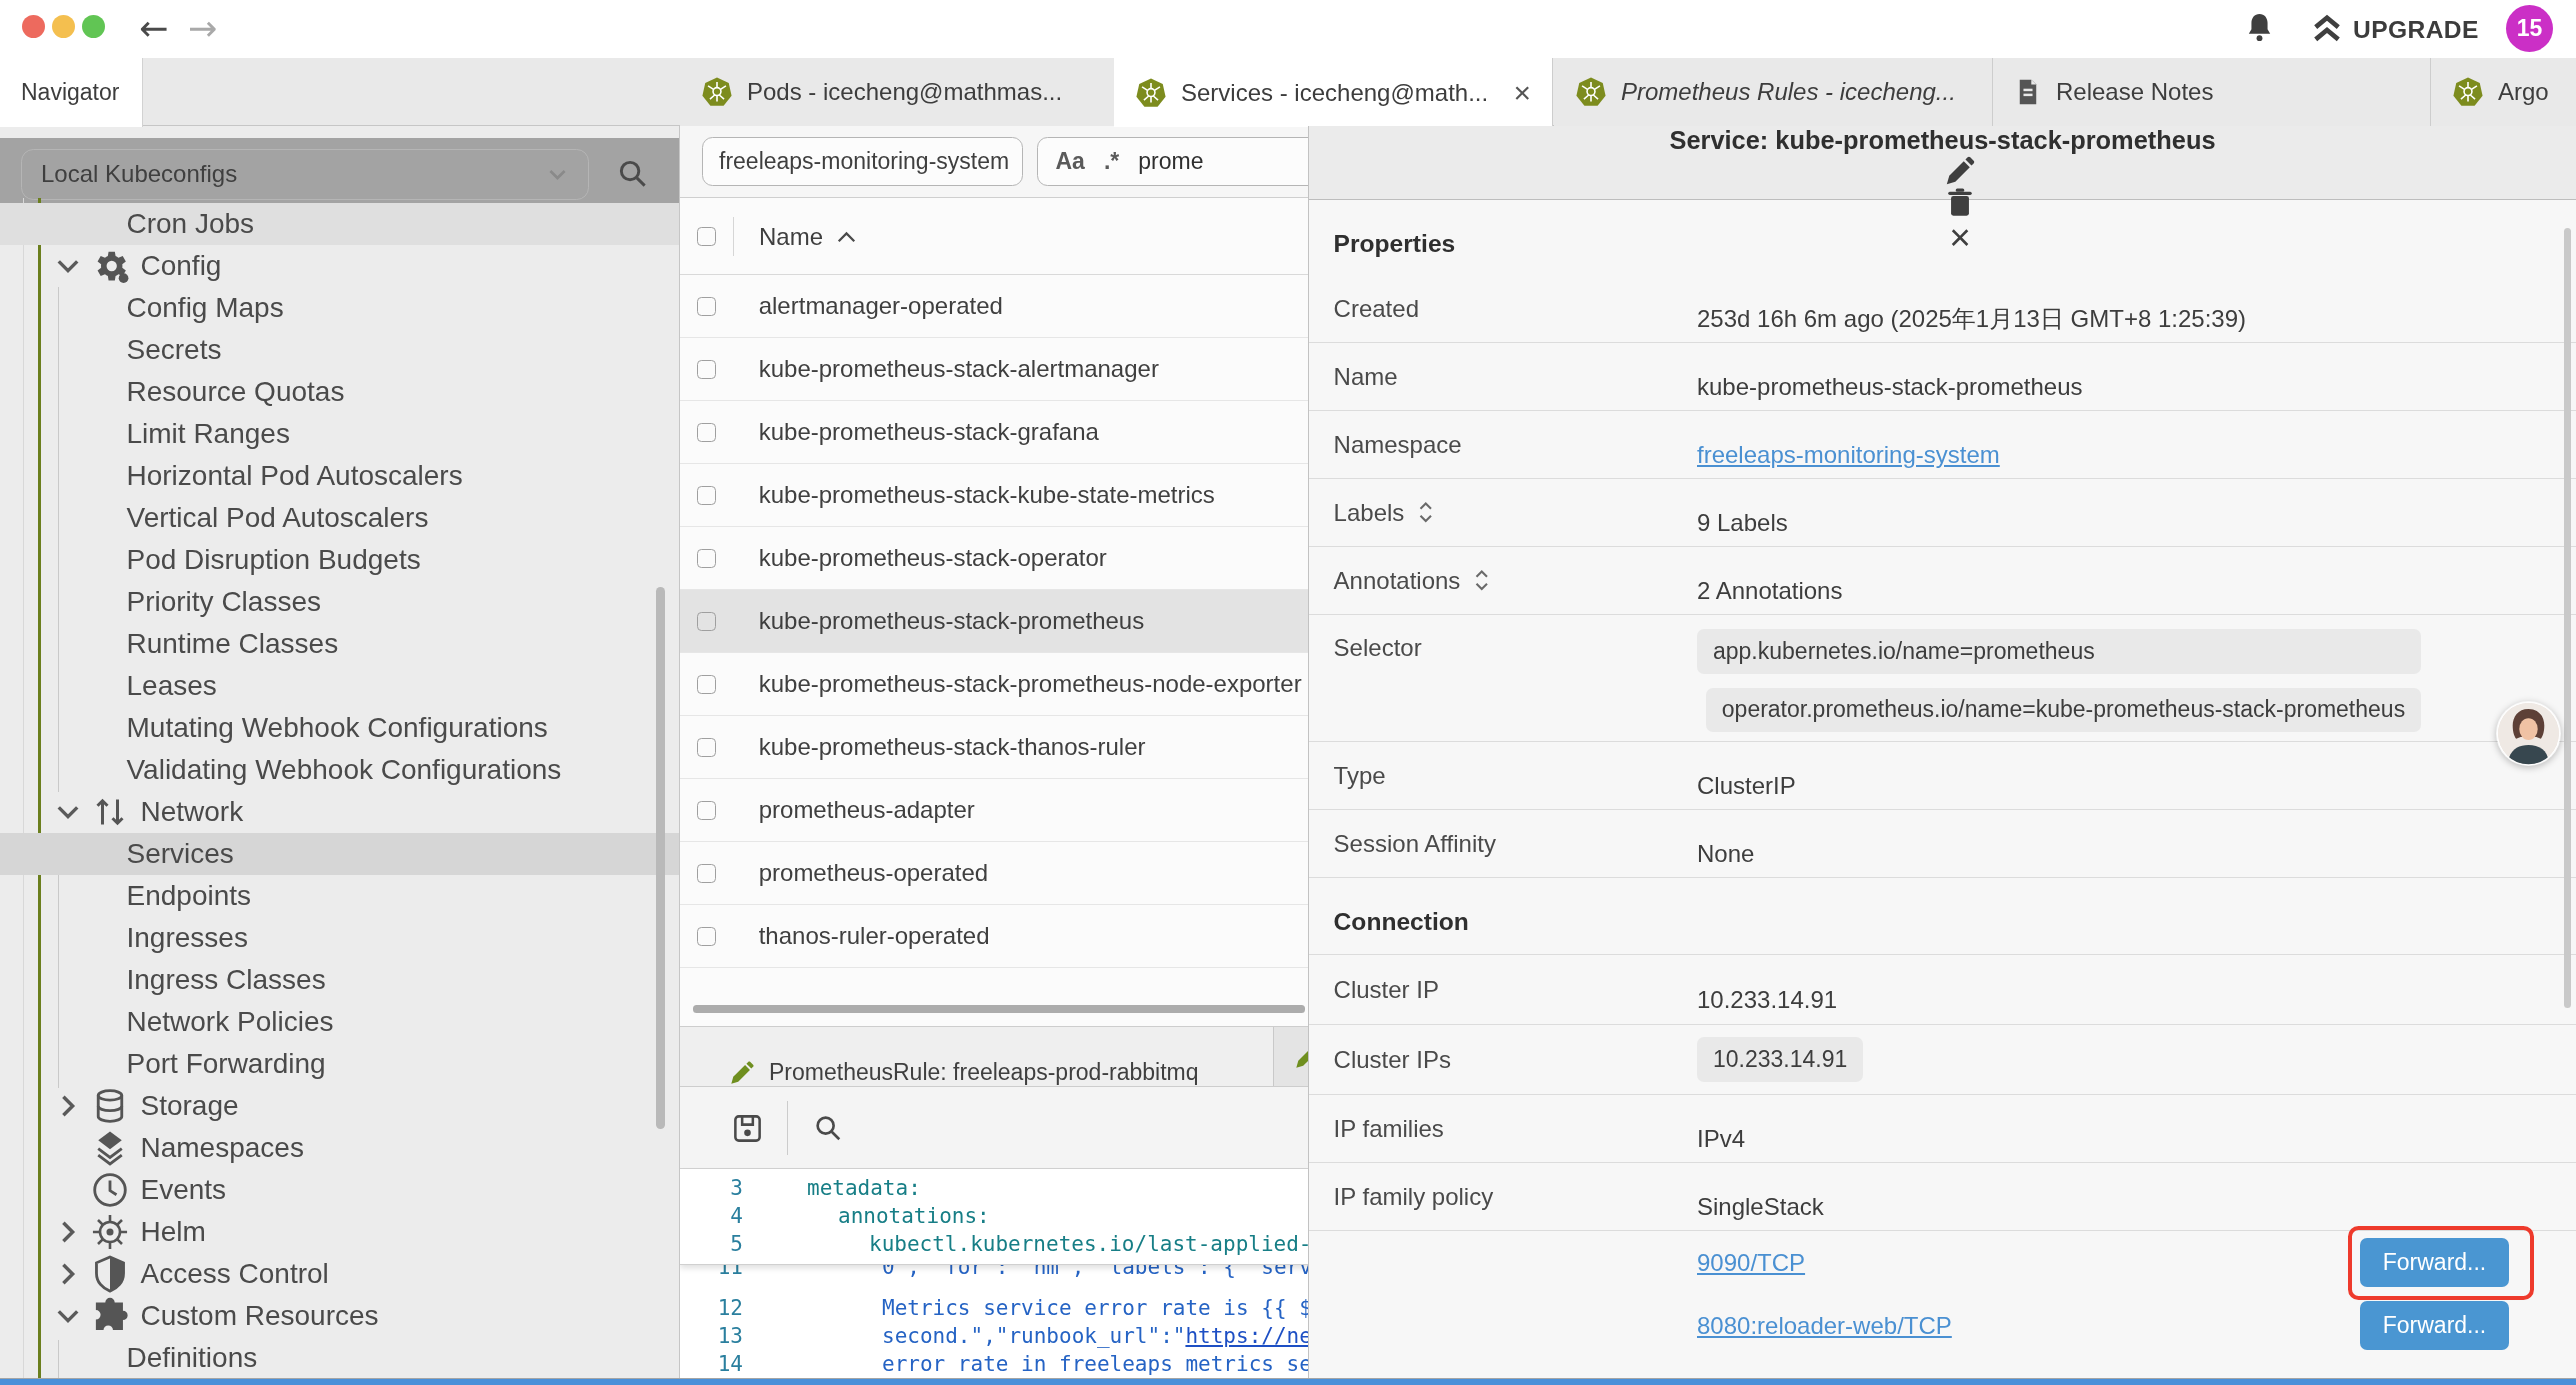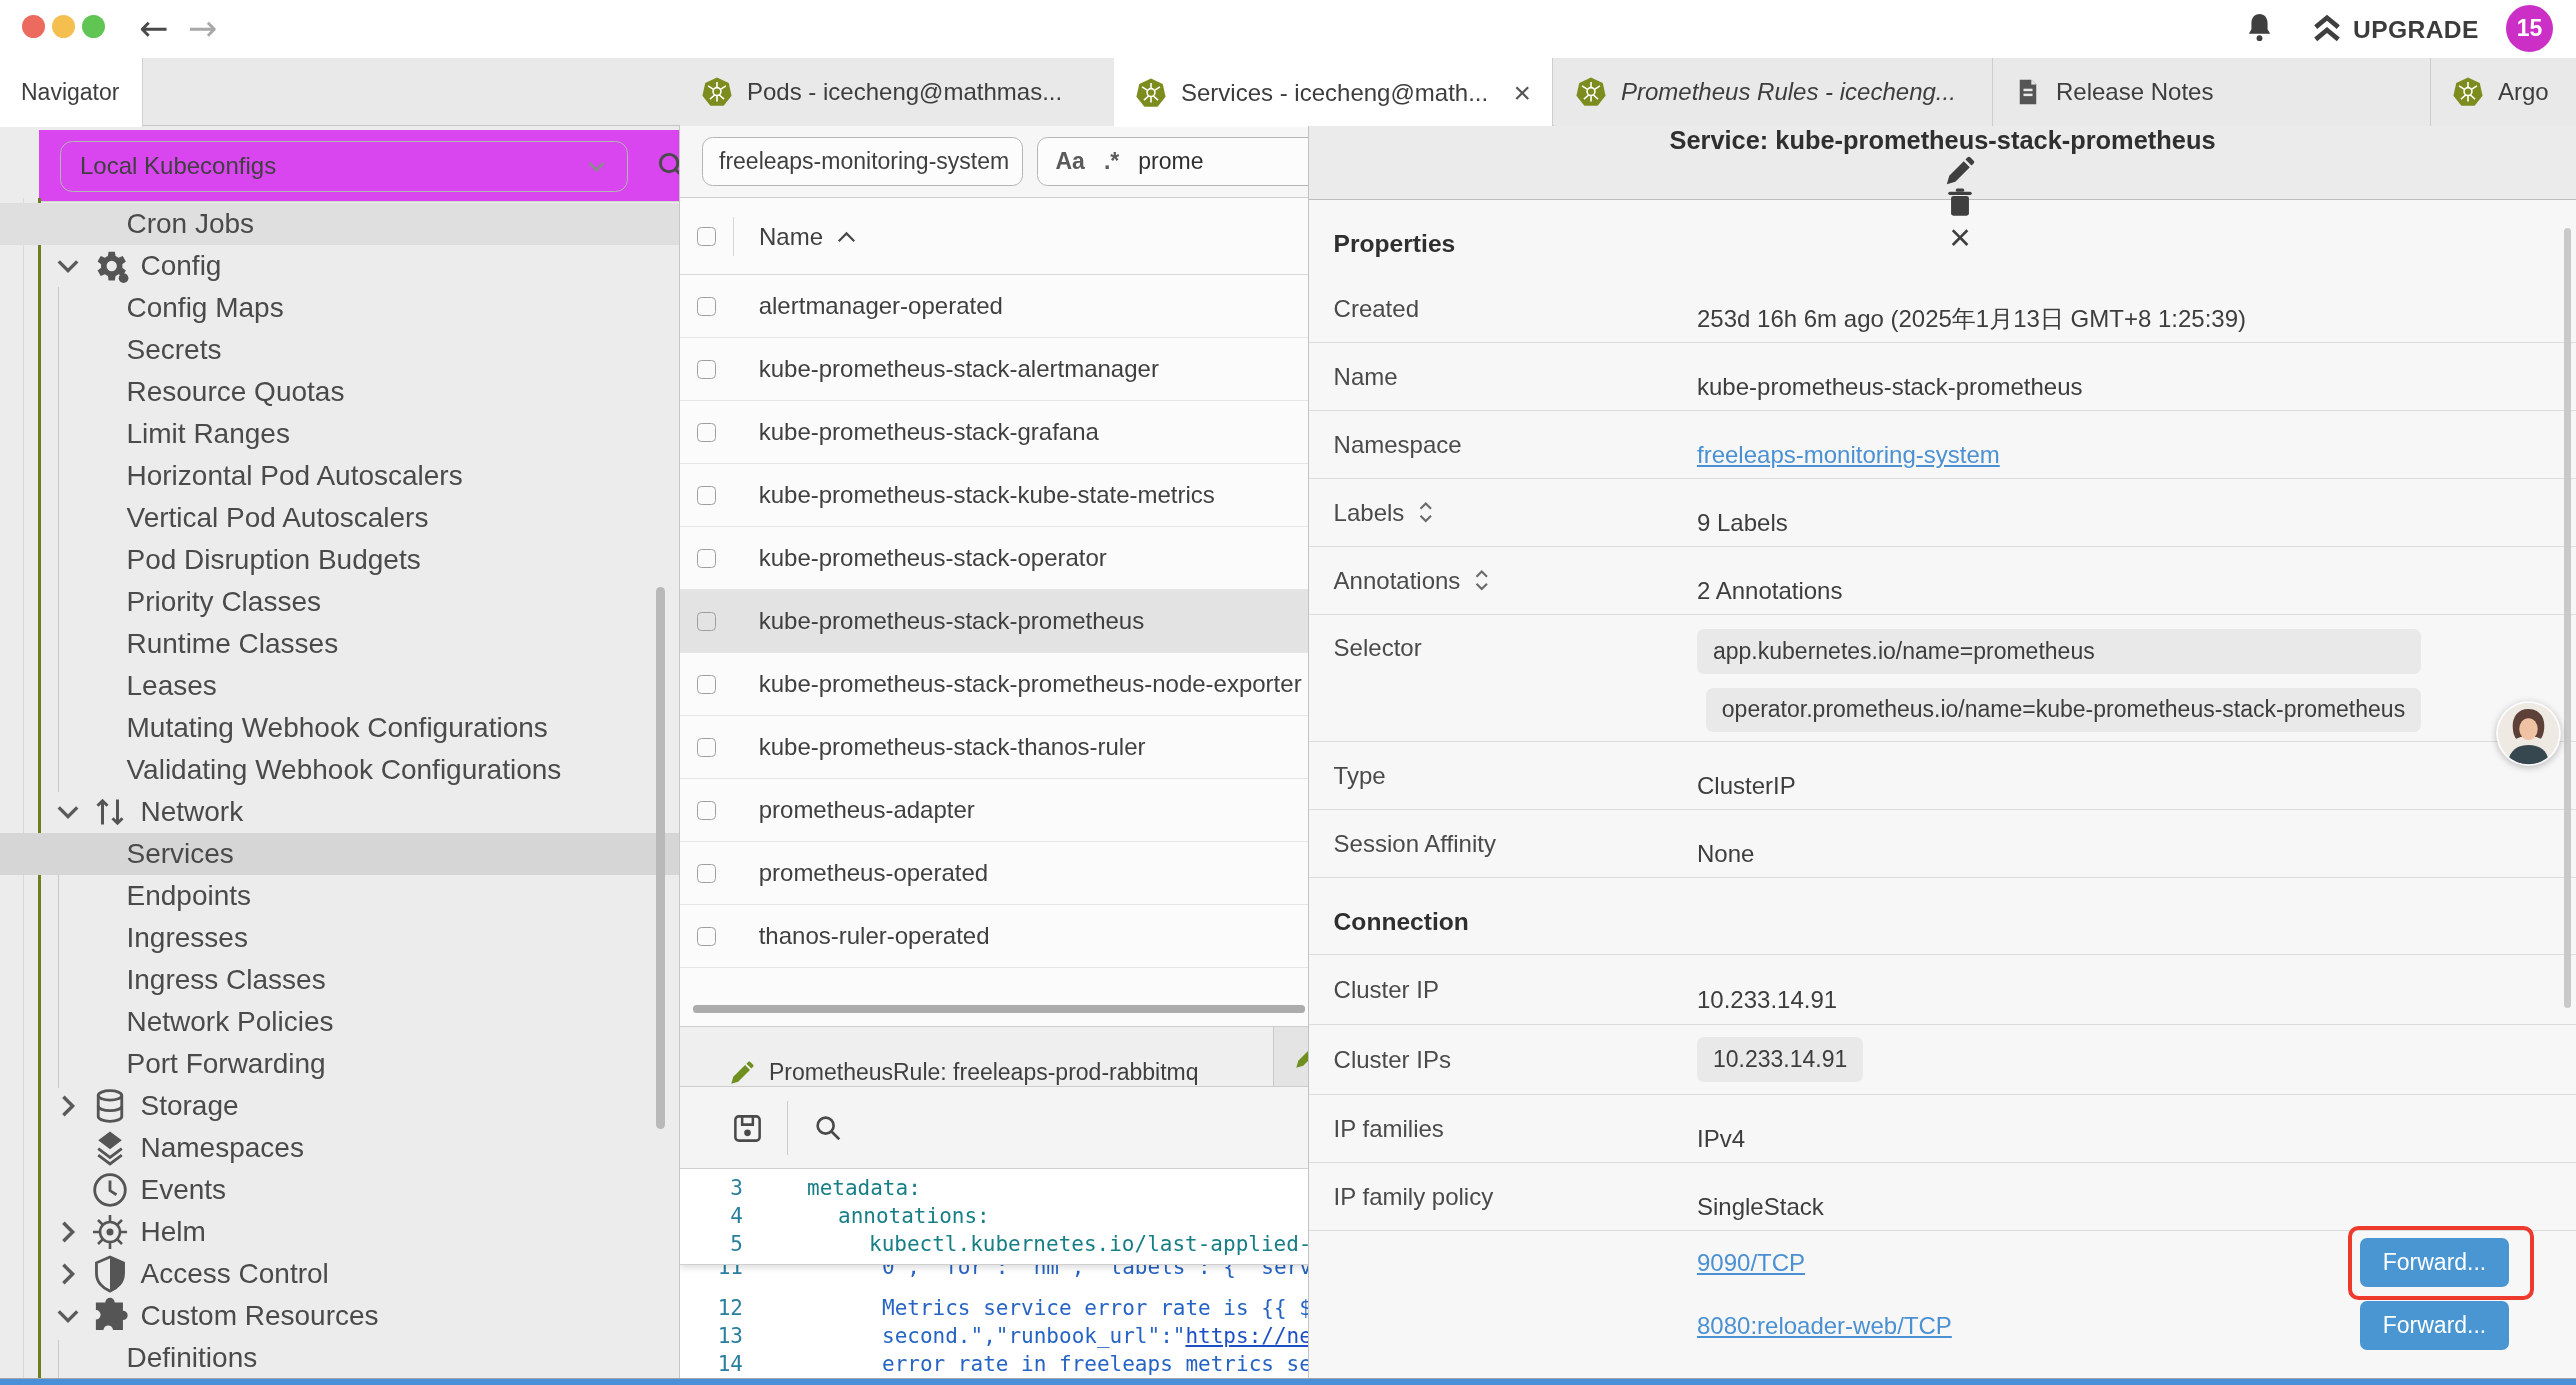--- a/index.html
+++ b/index.html
@@ -30,21 +30,21 @@
   .tab.active{background:#ffffff;height:69px;z-index:2;}
   .tab .k8s{width:32px;height:32px;flex:0 0 auto;color:#7d8c1e;}
   .tab .doc{width:28px;height:28px;flex:0 0 auto;color:#555;}
   .tab .lbl{overflow:hidden;text-overflow:clip;}
   .tab .lbl.it{font-style:italic;}
   .tab .close{margin-left:12.3px;font-size:30px;color:#555;line-height:1;}
   .tab.navtab{left:0;width:143px;background:#fff;height:69px;z-index:2;border-right:0.9px solid #d2d2d2;font-size:23px;}
 
   
   .sidebar{position:absolute;left:0;top:126px;width:680px;height:1252px;background:#ececec;border-right:0.9px solid #c6c6c6;overflow:hidden;}
-  .side-top{position:absolute;left:0;top:4px;width:100%;height:72px;background:#d946ef;border-bottom:0.9px solid #cfcfcf;margin-left:39px;}
+  .side-top{position:absolute;left:0;top:12px;width:100%;height:72px;background:#a3a3a3;border-bottom:0.9px solid #cfcfcf;}
   .kubesel{position:absolute;left:21px;top:10.5px;width:568px;height:51px;border:1.8px solid #b5b5b5;border-radius:12.3px;
            display:flex;align-items:center;justify-content:space-between;padding:0 19px;font-size:24px;color:#3f3f3f;background:transparent;}
   .chevdn{width:23px;height:23px;color:#8a8a8a;}
   .side-search{position:absolute;left:616px;top:19px;width:33px;height:33px;color:#4a4a4a;}
   .tree{position:absolute;left:0;top:72px;right:0;bottom:0;}
   .accent-line{position:absolute;left:38px;top:0;bottom:0;width:2.6px;background:#6b7f1e;}
   .gutterline{position:absolute;left:23px;top:0;bottom:0;width:0.9px;background:#d8d8d8;}
   .guide{position:absolute;left:58px;width:0.9px;background:#c9c9c9;}
   .tree-rows{position:absolute;left:0;top:5.3px;right:0;}
   .tree-row{height:42px;display:flex;align-items:center;font-size:28px;color:#4a4a4a;white-space:nowrap;}

